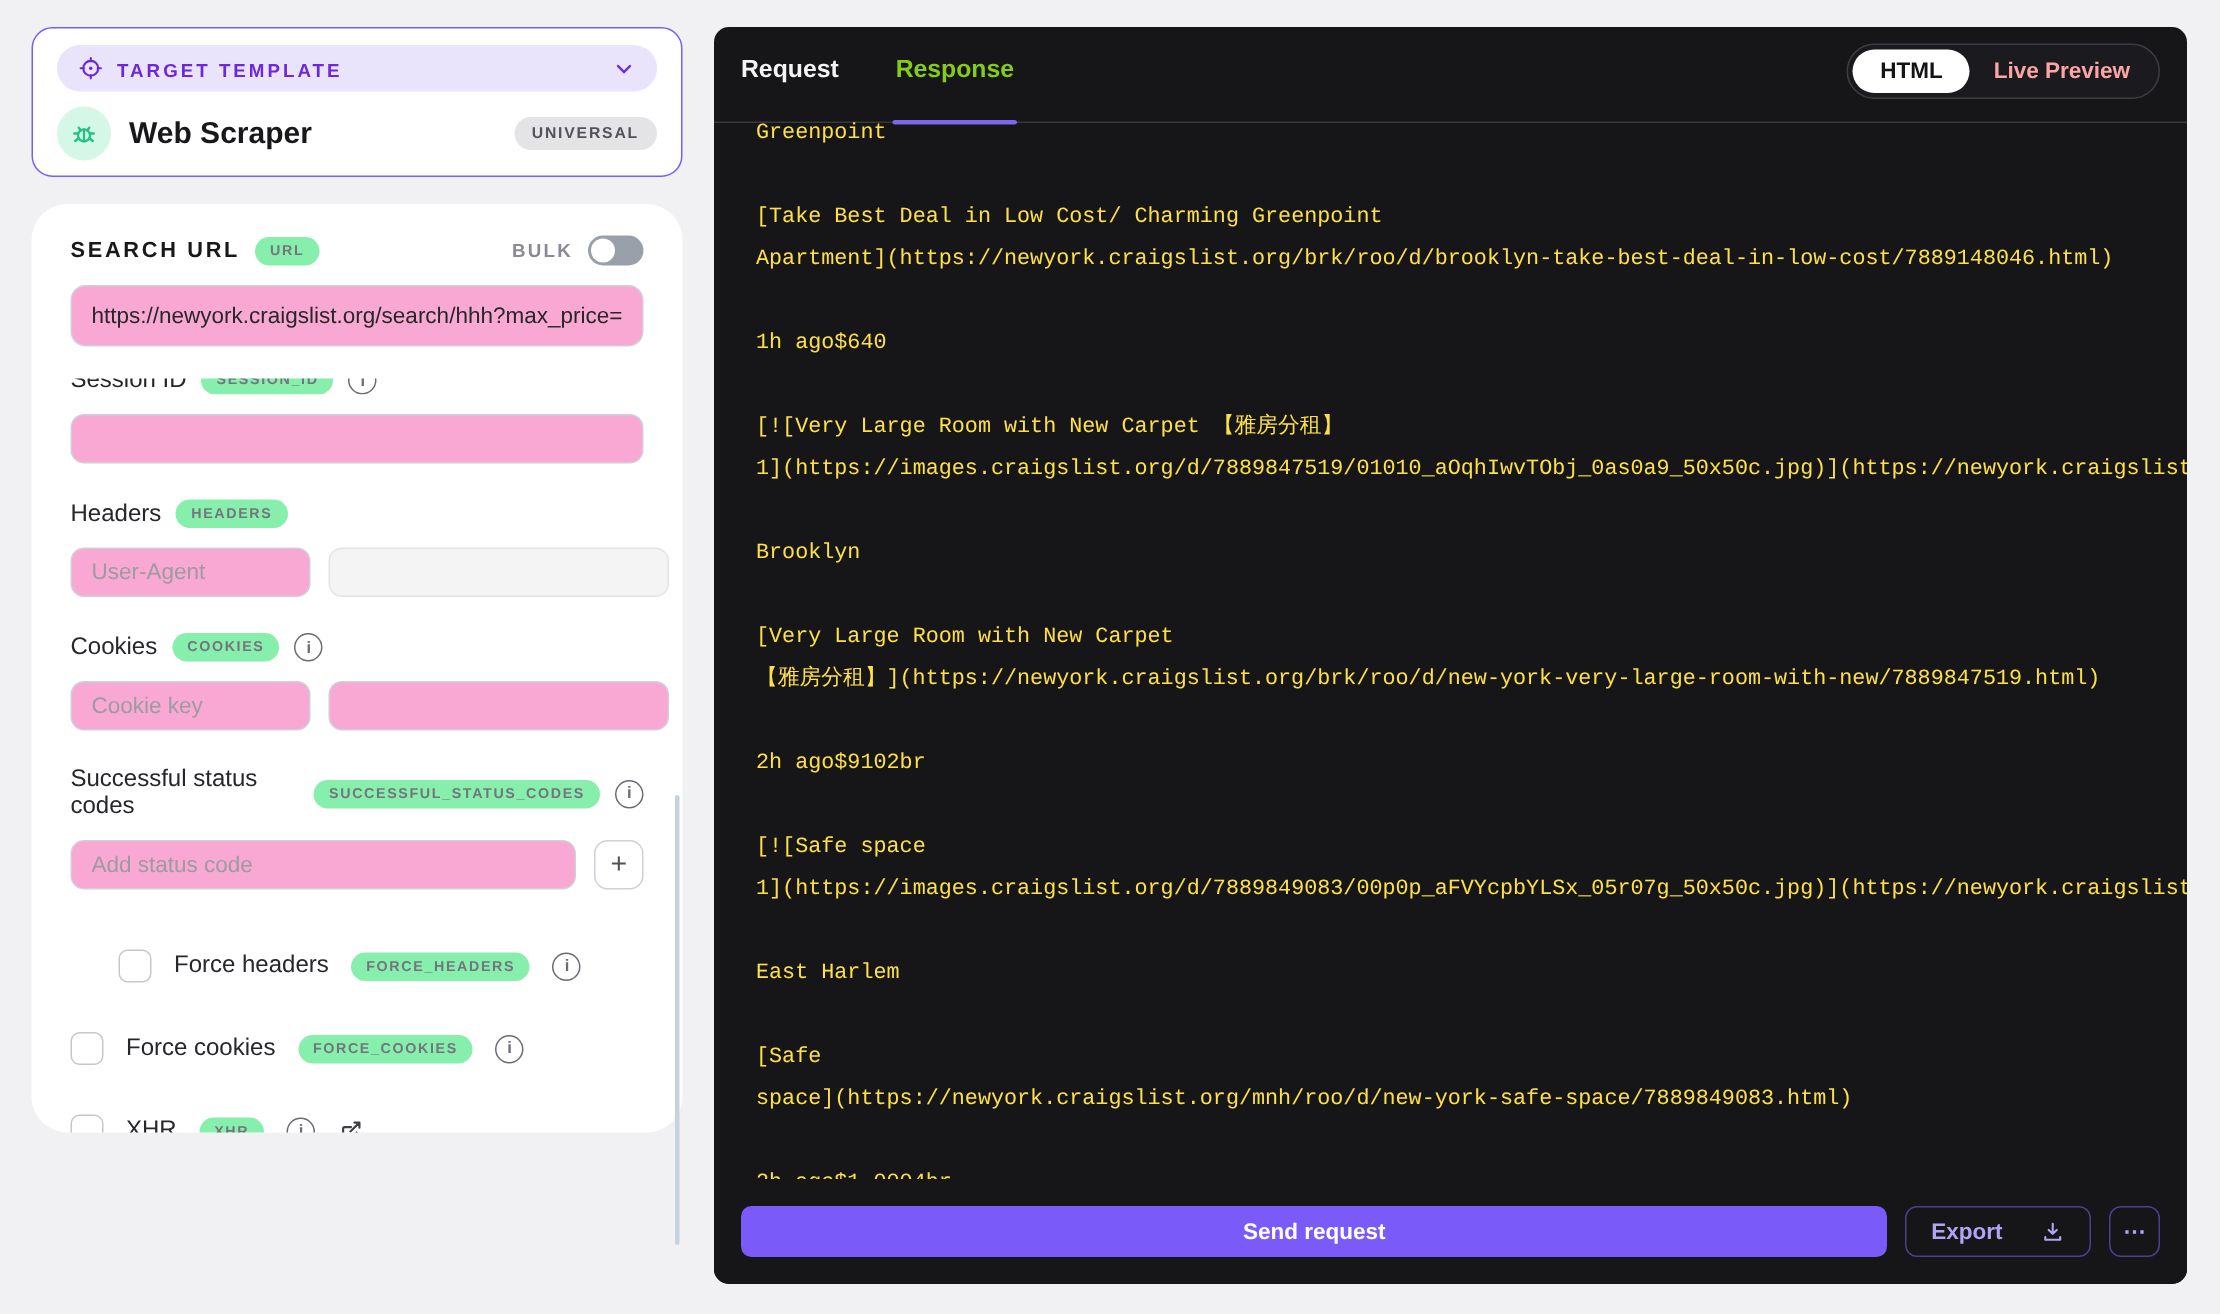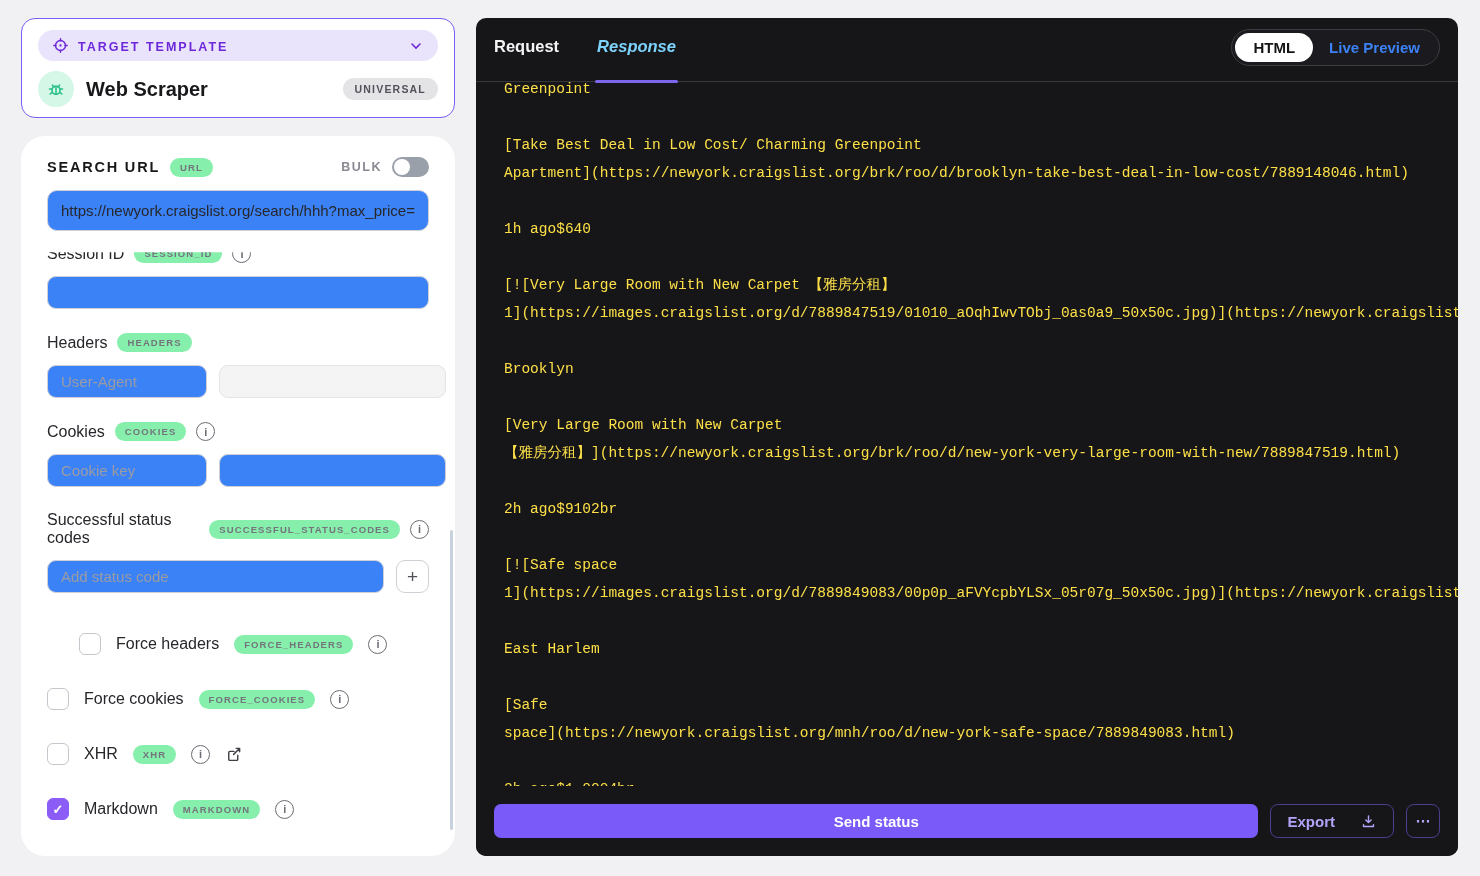--- a/index.html
+++ b/index.html
@@ -33,37 +33,37 @@
     display:flex; align-items:center; justify-content:center; flex:0 0 auto;
   }
   .scraper-name { font-size:20px; font-weight:700; color:#18181b; flex:1; }
   .badge {
     background:#e4e4e7; color:#52525b; border-radius:999px;
     font-size:10.5px; font-weight:700; letter-spacing:1.2px; padding:5px 12px;
   }
 
   .form-card {
     margin-top:18px; background:#ffffff; border-radius:24px;
-    height:720px; padding:21px 26px; position:relative; overflow:hidden;
+    height:619px; padding:21px 26px; position:relative; overflow:hidden;
   }
   .sect-head { display:flex; align-items:center; gap:10px; }
   .sect-title { font-size:14.5px; font-weight:700; letter-spacing:1.8px; color:#18181b; }
   .tag-pill {
     background:#86efac; color:#74747c; border-radius:999px;
     font-size:9.5px; font-weight:700; letter-spacing:1.1px; padding:4px 10px;
     white-space:nowrap;
   }
   .label { font-size:16px; color:#26262b; }
   .spacer { flex:1; }
   .bulk-label { font-size:12.5px; font-weight:600; letter-spacing:1.5px; color:#8a8a92; }
   .toggle { width:37px; height:20px; border-radius:999px; background:#9aa0aa; position:relative; cursor:pointer; }
   .toggle .knob { position:absolute; left:2px; top:2px; width:16px; height:16px; border-radius:50%; background:#ffffff; }
 
   .text-input {
-    border:1px solid #cfcfd6; border-radius:9px; background:#3b82f6;
+    border:1px solid #cfcfd6; border-radius:9px; background:#f9a8d4;
     font-size:15px; color:#27272a; padding:0 13px; height:33px; outline:none;
     font-family:"Liberation Sans", sans-serif;
   }
   .text-input::placeholder { color:#9b9ba3; }
   .url-input { width:100%; height:41px; border-radius:10px; margin-top:13px; }
   .full { width:100%; }
   .row { display:flex; align-items:center; gap:12px; }
   .plus-btn {
     width:33px; height:33px; flex:0 0 auto; border:1px solid #cfcfd6; border-radius:9px;
     background:#fff; font-size:19px; color:#52525b; line-height:1; cursor:pointer;
@@ -101,30 +101,30 @@
   
   .panel {
     position:absolute; left:476px; top:18px; width:982px; height:838px;
     background:#161619; border-radius:10px; overflow:hidden; color:#ececec;
   }
   .tabbar {
     display:flex; gap:34px; padding:13px 16px 0; border-bottom:1px solid #37373c;
     position:relative; height:64px;
   }
   .tab { font-size:16.5px; font-weight:700; color:#f4f4f4; padding:6px 2px 13px; cursor:pointer; position:relative; }
-  .tab.active { color:#7dd3fc;font-style:italic; }
+  .tab.active { color:#84cc16; }
   .tab.active::after {
     content:""; position:absolute; left:0; right:0; bottom:-2px; height:3px;
     background:#7b66ee; border-radius:3px;
   }
   .view-toggle {
     position:absolute; top:11px; right:18px; display:flex; align-items:center;
     border:1px solid #3c3c42; border-radius:999px; padding:3px; background:#1b1b1f;
   }
-  .seg { font-size:15px; font-weight:700; padding:6px 16px; border-radius:999px; color:#3b82f6; cursor:pointer; white-space:nowrap; }
+  .seg { font-size:15px; font-weight:700; padding:6px 16px; border-radius:999px; color:#fca5a5; cursor:pointer; white-space:nowrap; }
   .seg.active { background:#ffffff; color:#141416; padding:6px 18px; }
 
   .code-area { position:absolute; left:0; right:0; top:54px; bottom:70px; overflow:hidden; }
   .code-area pre {
     font-family:Liberation Mono, monospace;
     font-size:14.5px; line-height:28px; color:#fde047;
     white-space:pre; padding:3px 0 0 28px;
   }
 
   .action-bar {
@@ -317,21 +317,21 @@
 
 [Safe
 space](https://newyork.craigslist.org/mnh/roo/d/new-york-safe-space/7889849083.html)
 
 2h ago$1,0004br
 
 [![](https://www.craigslist.org/images/d/7889848982/empty.png)](https://newyork.craigslist.org/brk/prk/d/brook</pre>
   </div>
 
   <div class="action-bar">
-    <button class="send-btn">Send status</button>
+    <button class="send-btn">Send request</button>
     <button class="export-btn">
       <span>Export</span>
       <span>
         <svg width="17" height="17" viewBox="0 0 24 24" fill="none" stroke="currentColor" stroke-width="2" stroke-linecap="round" stroke-linejoin="round">
           <path d="M12 4v9M8.2 9.8L12 13.5l3.8-3.7"></path>
             <path d="M5 16.5V19h14v-2.5"></path>
         </svg>
       </span>
     </button>
     <button class="more-btn">⋯</button>

